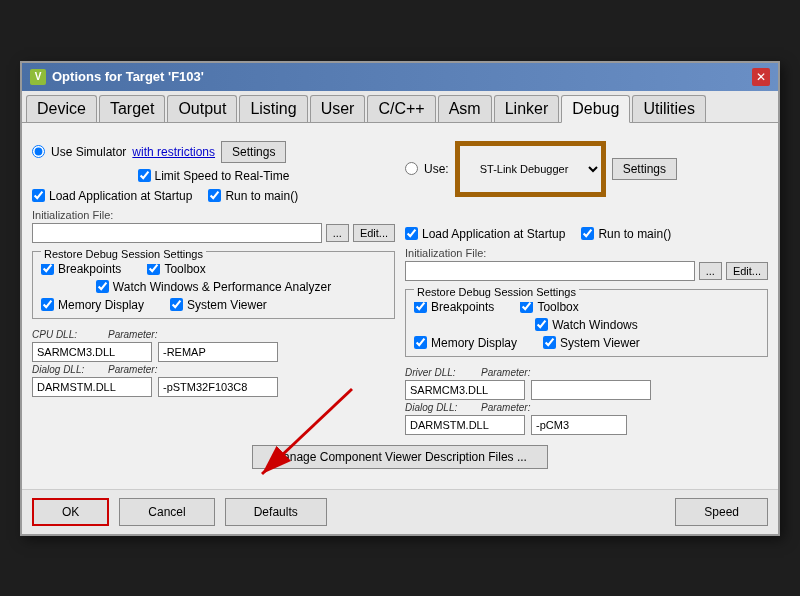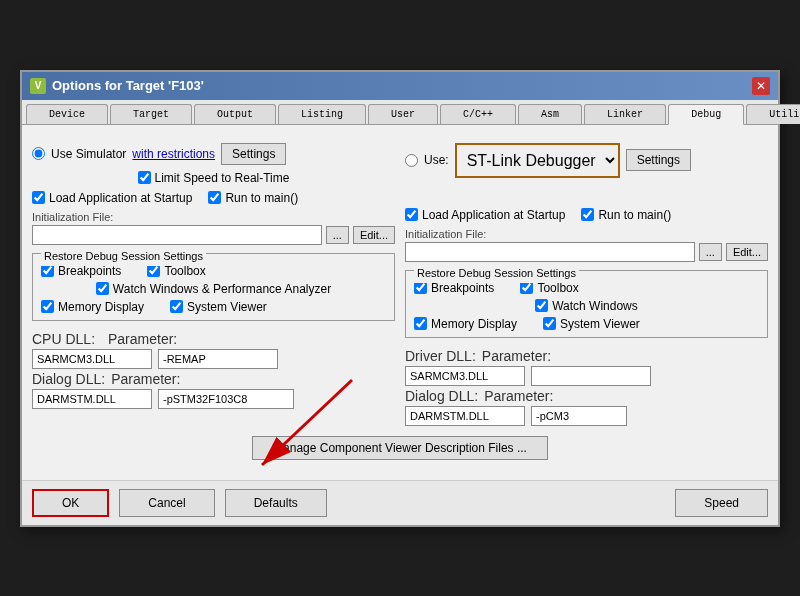--- a/index.html
+++ b/index.html
@@ -63,28 +63,27 @@
       border-radius: 2px;
     }
     .tabs {
       background: #e8e8e8;
       border-bottom: 1px solid #999;
       display: flex;
       padding: 4px 4px 0;
       gap: 2px;
     }
     .tab {
-      padding: 4px 22px;
+      padding: 4px 10px;
       border: 1px solid #999;
       border-bottom: none;
       background: #ddd;
       cursor: pointer;
-      font-size: 10px;
+      font-size: 16px;
       border-radius: 3px 3px 0 0;
-      font-family: Liberation Mono, monospace;
     }
     .tab.active {
       background: #f0f0f0;
       border-bottom: 1px solid #f0f0f0;
       margin-bottom: -1px;
       z-index: 1;
     }
     .content {
       padding: 10px;
       background: #f0f0f0;
@@ -225,23 +224,24 @@
       font-size: 11px;
       color: #444;
       margin-bottom: 1px;
     }
     .dll-pair-row {
       display: flex;
       align-items: center;
       gap: 6px;
     }
     .param-label {
-      font-size: 14px;
+      font-size: 10px;
       color: #333;
       min-width: 70px;
+      font-style: italic;
     }
   </style>
 </head>
 <body>
 
 <div class="dialog">
 
   <div class="title-bar">
     <div class="title-bar-left">
       <div class="title-icon">
@@ -340,31 +340,31 @@
           <div class="dll-pair-row">
             <input type="text" class="dll-input" style="width: 120px;" value="SARMCM3.DLL">
             <input type="text" class="dll-input" style="width: 120px;" value="-REMAP">
           </div>
           <div class="dll-pair-row">
             <span class="param-label">Dialog DLL:</span>
             <span class="param-label">Parameter:</span>
           </div>
           <div class="dll-pair-row">
             <input type="text" class="dll-input" style="width: 120px;" value="DARMSTM.DLL">
-            <input type="text" class="dll-input" style="width: 136px;" value="-pSTM32F103C8">
+            <input type="text" class="dll-input" style="width: 120px;" value="-pSTM32F103C8">
           </div>
         </div>
       </div>
 
       <div class="right-col">
 
         <div class="radio-row">
           <input type="radio" name="debug-mode" style="">
           <span>Use:</span>
-          <select style="font-size:16px; padding:6px; border:2px solid #a16207;">
+          <select style="font-size:11px; padding:16px; border:5px solid #a16207;">
             <option>ST-Link Debugger</option>
           </select>
           <button class="settings-btn">Settings</button>
         </div>
 
         <div style="height:18px;"></div>
 
         <div class="row">
           <div class="checkbox-row">
             <input type="checkbox" checked="" style="">

